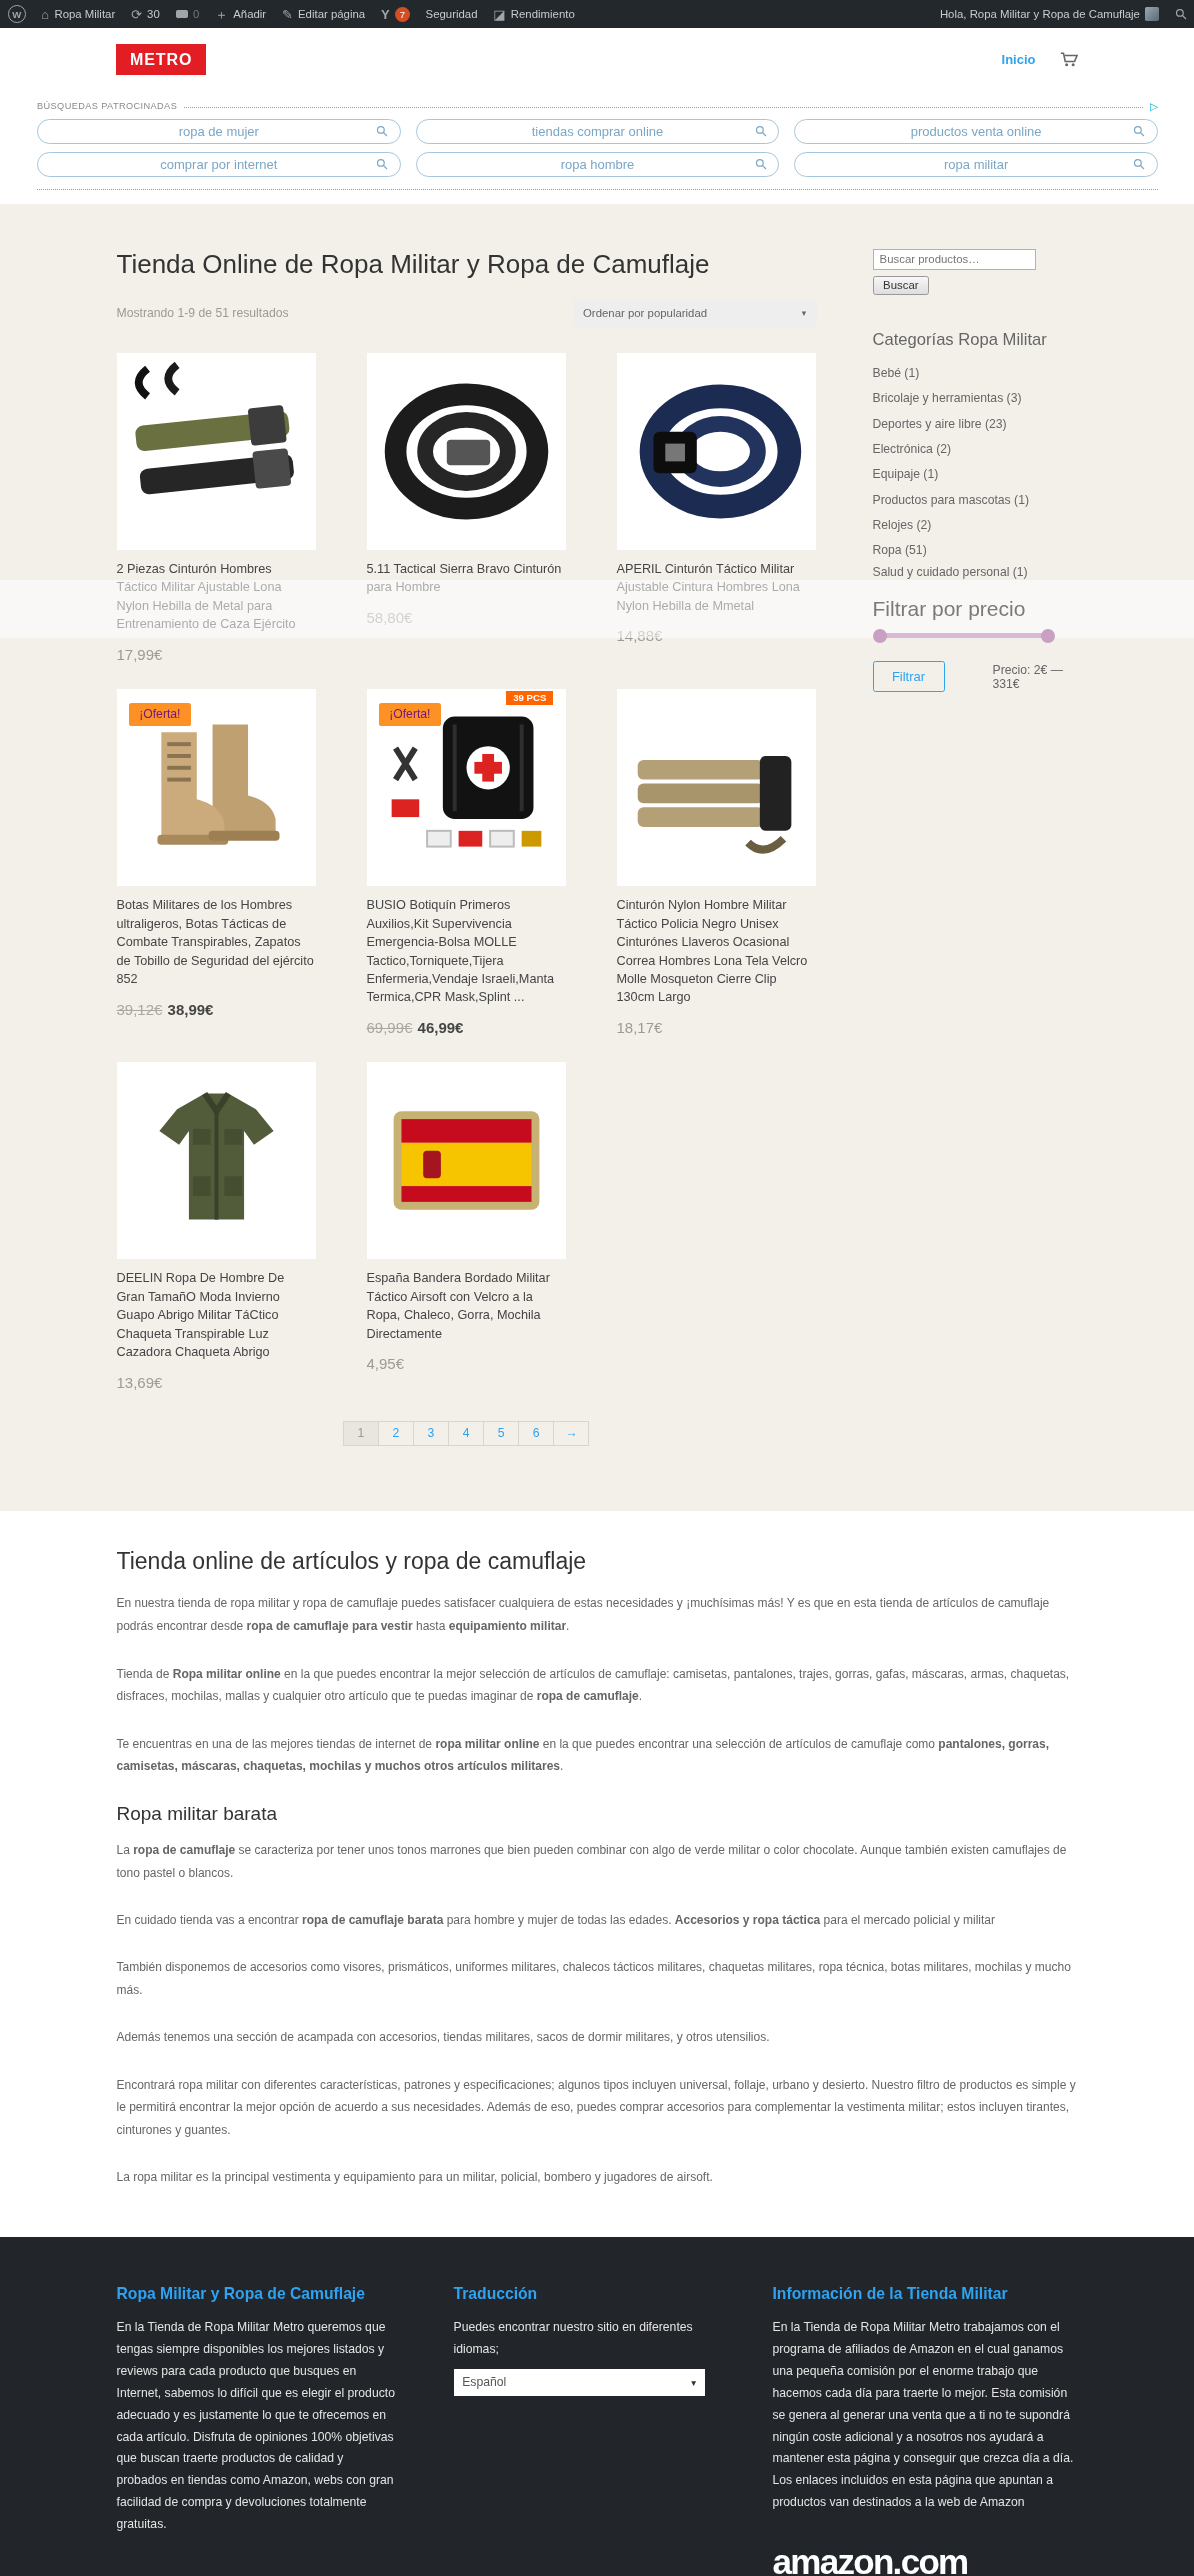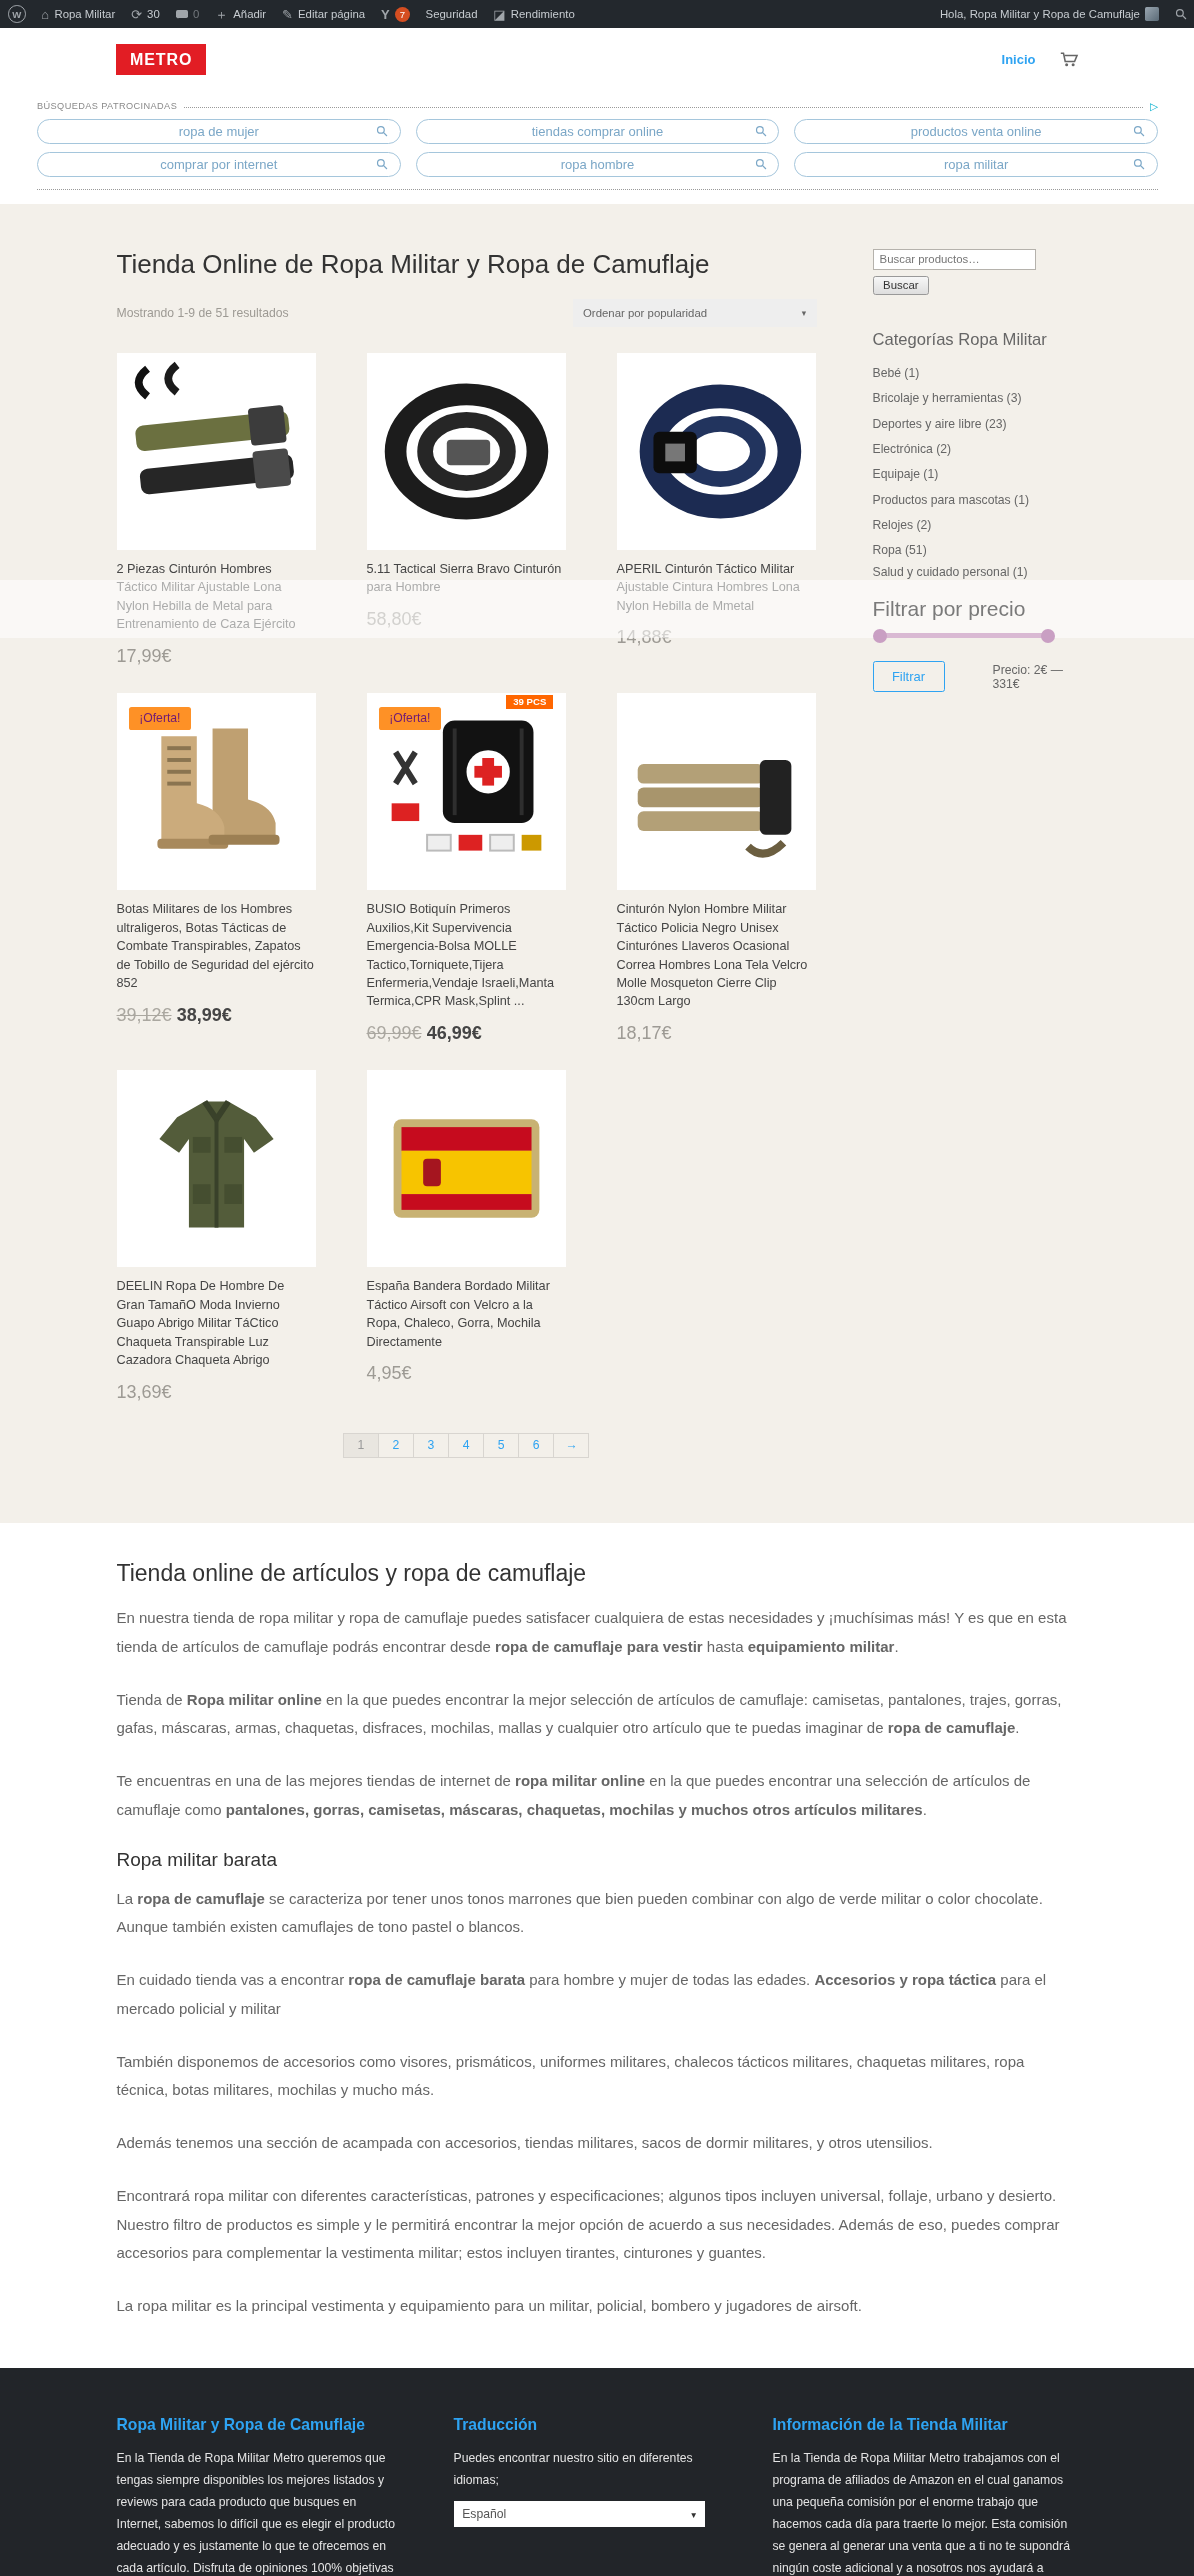--- a/index.html
+++ b/index.html
@@ -44,21 +44,21 @@
   .orderby:after{content:"▾";font-size:8.7px;color:#666;}
   .grid{display:grid;grid-template-columns:repeat(3,199px);column-gap:51px;row-gap:26px;}
   .card{cursor:pointer;}
   .thumb{width:199px;height:197px;background:#fff;position:relative;margin-bottom:10.5px;}
   .thumb svg{width:100%;height:100%;display:block;}
   .sale-badge{position:absolute;top:14px;left:12.2px;background:#fe9126;color:#701a75;font-size:12.2px;padding:4.4px 10.5px;border-radius:2.6px;z-index:2;}
   .sale-badge:empty{display:none;}
   .tag39{position:absolute;top:1.7px;right:12.2px;background:#f60;color:#fff;font-size:9.6px;font-weight:bold;padding:1.7px 7px;z-index:2;}
   .tag39:empty{display:none;}
   .ptitle{font-size:12.7px;font-weight:500;color:#454545;line-height:1.45;margin:0 0 12.2px;}
-  .price{font-size:18px;color:#9d9a94;}
+  .price{font-size:15px;color:#9d9a94;}
   .price del{color:#aaa7a0;margin-right:5.2px;}
   .price del:empty{display:none;margin:0;}
   .card.sale .amount{color:#454545;font-weight:bold;margin-top:24px;}
   .pagination{display:flex;justify-content:center;margin:30px 0 56px;}
   .page-cell{min-width:23.6px;height:23.6px;line-height:23.6px;text-align:center;border:0.9px solid #d8d5d0;margin-left:-0.9px;font-size:12.2px;color:#2ea3f2;padding:0 5.2px;cursor:pointer;}
   .page-cell.current{background:#e9e6e0;color:#999;cursor:default;}
   
   .ws-input{width:149px;border:0.9px solid #b5b2ac;background:#fff;padding:3.5px 6.1px;font-size:11.4px;color:#333;font-family:inherit;}
   .ws-btn{display:block;margin-top:6.1px;padding:2.6px 9.6px;font-size:11.4px;color:#333;background:linear-gradient(#f7f7f7,#dedede);border:0.9px solid #999;border-radius:2.6px;cursor:pointer;font-family:inherit;}
   .widget-title{font-size:16.6px;color:#666;font-weight:400;margin:35px 0 15.7px;}
@@ -69,21 +69,21 @@
   .slider{position:relative;width:179px;height:5.2px;background:#d9b9d3;border-radius:2.6px;margin:0 5.2px 23px 1.7px;z-index:4;}
   .handle{position:absolute;top:-4.4px;width:14px;height:14px;border-radius:50%;background:#c99fc3;cursor:pointer;}
   .handle.left{left:-1.7px;}  .handle.right{right:-1.7px;}
   .filter-row{display:flex;align-items:center;gap:21px;}
   .filter-btn{border:1.7px solid #2ea3f2;color:#2ea3f2;background:transparent;font-size:13px;padding:7px 18.4px;border-radius:2.6px;cursor:pointer;font-family:inherit;}
   .price-range{color:#666;font-size:12.2px;padding-left:27px;}
   
   #seo{background:#fff;padding:37px 0 23px;}
   #seo h2{font-size:23px;color:#333;font-weight:500;margin:0 0 17.5px;}
   #seo h3{font-size:19px;color:#333;font-weight:500;margin:8.7px 0 14px;}
-  #seo p{font-size:15px;color:#666;line-height:1.9;margin:0 0 24.5px;}
+  #seo p{font-size:12px;color:#666;line-height:1.9;margin:0 0 24.5px;}
   #seo strong{font-weight:bold;}
   
   #footer{background:#222529;padding:48px 0 39px;}
   .fcols{display:flex;justify-content:space-between;}
   .fcol1{width:280px;} .fcol2{width:262px;} .fcol3{width:306px;}
   .ftitle{color:#2ea3f2;font-size:15.7px;font-weight:bold;margin:0 0 14px;}
   .ftext{color:#e4e4e4;font-size:12.2px;line-height:1.8;margin:0;}
   .lang-select{margin-top:8.7px;background:#fff;color:#555;width:234px;font-size:12.2px;padding:6.1px 8.7px;display:flex;justify-content:space-between;align-items:center;cursor:pointer;}
   .lang-select:after{content:"▾";color:#333;font-size:9.6px;}
   .amazon{margin-top:30px;position:relative;width:254px;cursor:pointer;}

